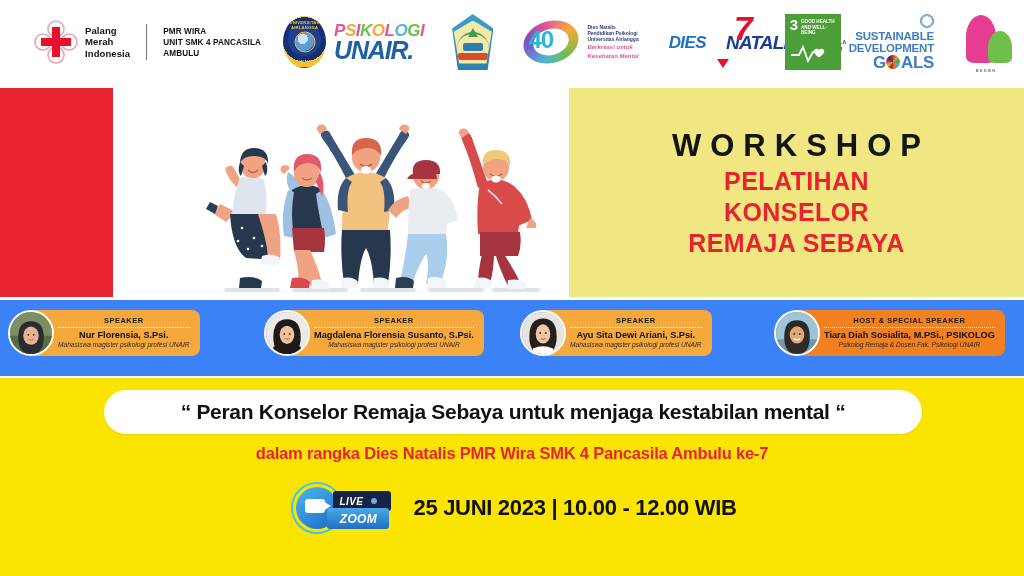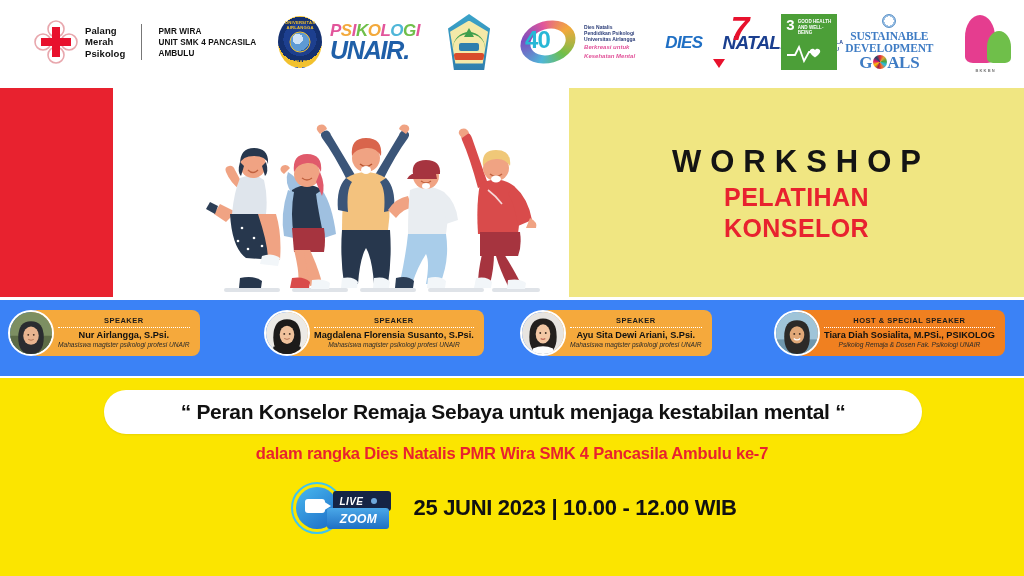--- a/index.html
+++ b/index.html
@@ -100,21 +100,21 @@
   
   .sdg3 {
     width: 56px; height: 56px; background: #4c9f38; color:#fff;
     margin-left: 22px; padding: 4px 5px; position: relative; flex: none;
   }
   .sdg3-n { font-size: 15px; font-weight: bold; line-height: 13px; float:left; margin-right:3px;}
   .sdg3-t { font-size: 4.6px; font-weight: bold; line-height: 5.6px; padding-top:1px; }
   .sdg3-g { position:absolute; left:6px; right:6px; bottom:7px; height:20px;}
 
   
-  .sdgw { margin-left: 0; display:flex; flex-direction:column; align-items:center;font-family:Liberation Serif, serif; }
+  .sdgw { margin-left: 0; display:flex; flex-direction:column; align-items:flex-end; }
   .un-emblem { width:14px;height:14px;border-radius:50%;border:1.4px solid #5b92c8; margin-bottom:2px;
     background: radial-gradient(circle,#fff 0 55%, #9cc0e4 55% 100%);}
   .sdgw-l1 { font-size:11.5px; font-weight:bold; color:#3f7cc4; letter-spacing:-.2px; line-height:12px;}
   .sdgw-l2 { font-size:11.5px; font-weight:bold; color:#3f7cc4; letter-spacing:-.2px; line-height:12px;}
   .sdgw-l3 { font-size:17px; font-weight:bold; color:#3f7cc4; letter-spacing:-.3px; line-height:17px; display:flex; align-items:center;}
   .sdgw-wheel { width:14px;height:14px;border-radius:50%; margin:0 .5px;
     background: conic-gradient(#e5243b,#dda63a,#4c9f38,#26bde2,#fd6925,#a21942,#fcc30b,#dd1367,#19486a,#e5243b);}
 
   
   .bkkbn { margin-left: 20px; position: relative; width: 58px; height: 58px; }
@@ -198,21 +198,21 @@
             <circle cx="22" cy="35" r="8"></circle>
               <circle cx="9" cy="22" r="8"></circle>
           </g>
         </svg>
         <div class="pmi-cross-v"></div>
         <div class="pmi-cross-h"></div>
       </div>
       <div class="pmi-text">
         <div>Palang</div>
         <div>Merah</div>
-        <div>Psikolog</div>
+        <div>Indonesia</div>
       </div>
       <div class="pmi-bar"></div>
       <div class="pmr-text">
         <div>PMR WIRA</div>
         <div>UNIT SMK 4 PANCASILA</div>
         <div>AMBULU</div>
       </div>
     </div>
 
     <div class="seal">
@@ -386,40 +386,41 @@
       <path d="M308 168 q10 16 16 28 l-12 4 q-8-16 -12-30z" fill="#a6343f"></path>
       <path d="M280 192 q12-2 16 4 l-1 6 -17 0z" fill="#f2f6f9"></path>
       <path d="M312 194 q12-2 18 3 l-1 6 -18 0z" fill="#f2f6f9"></path>
     </g>
   </svg>
 
   <div class="pale-panel">
     <div class="t-workshop">WORKSHOP</div>
     <div class="t-red">PELATIHAN</div>
     <div class="t-red">KONSELOR</div>
+    <div class="t-red">REMAJA SEBAYA</div>
   </div>
 
   <div class="speakers">
 
     <div class="spk" style="left:8px;">
       <div class="spk-photo">
         <svg class="face" viewBox="0 0 46 46">
           <rect width="46" height="46" fill="#7d8f62"></rect>
           <rect y="26" width="46" height="20" fill="#5c6b46"></rect>
           <path d="M23 10 q14 0 14 18 q0 18 -14 18 q-14 0 -14-18 q0-18 14-18z" fill="#2a2c30"></path>
           <ellipse cx="23" cy="26" rx="8.5" ry="10" fill="#e8b48f"></ellipse>
           <circle cx="20" cy="25" r="1" fill="#3a2a20"></circle>
             <circle cx="26" cy="25" r="1" fill="#3a2a20"></circle>
           <path d="M20 30 q3 2 6 0" stroke="#b07050" stroke-width="1" fill="none"></path>
         </svg>
       </div>
       <div class="spk-card" style="background:#f5a93c;">
         <div class="spk-role">SPEAKER</div>
         <div class="spk-dots"></div>
-        <div class="spk-name">Nur Airlangga, S.Psi.</div>
+        <div class="spk-name">Nur Florensia, S.Psi.</div>
         <div class="spk-sub">Mahasiswa magister psikologi profesi UNAIR</div>
       </div>
     </div>
 
     <div class="spk" style="left:264px;">
       <div class="spk-photo">
         <svg class="face" viewBox="0 0 46 46">
           <rect width="46" height="46" fill="#eceae6"></rect>
           <path d="M23 8 q15 0 15 20 q0 18 -15 18 q-15 0 -15-18 q0-20 15-20z" fill="#1d1b1a"></path>
           <ellipse cx="23" cy="25" rx="8" ry="10" fill="#f0c29c"></ellipse>

